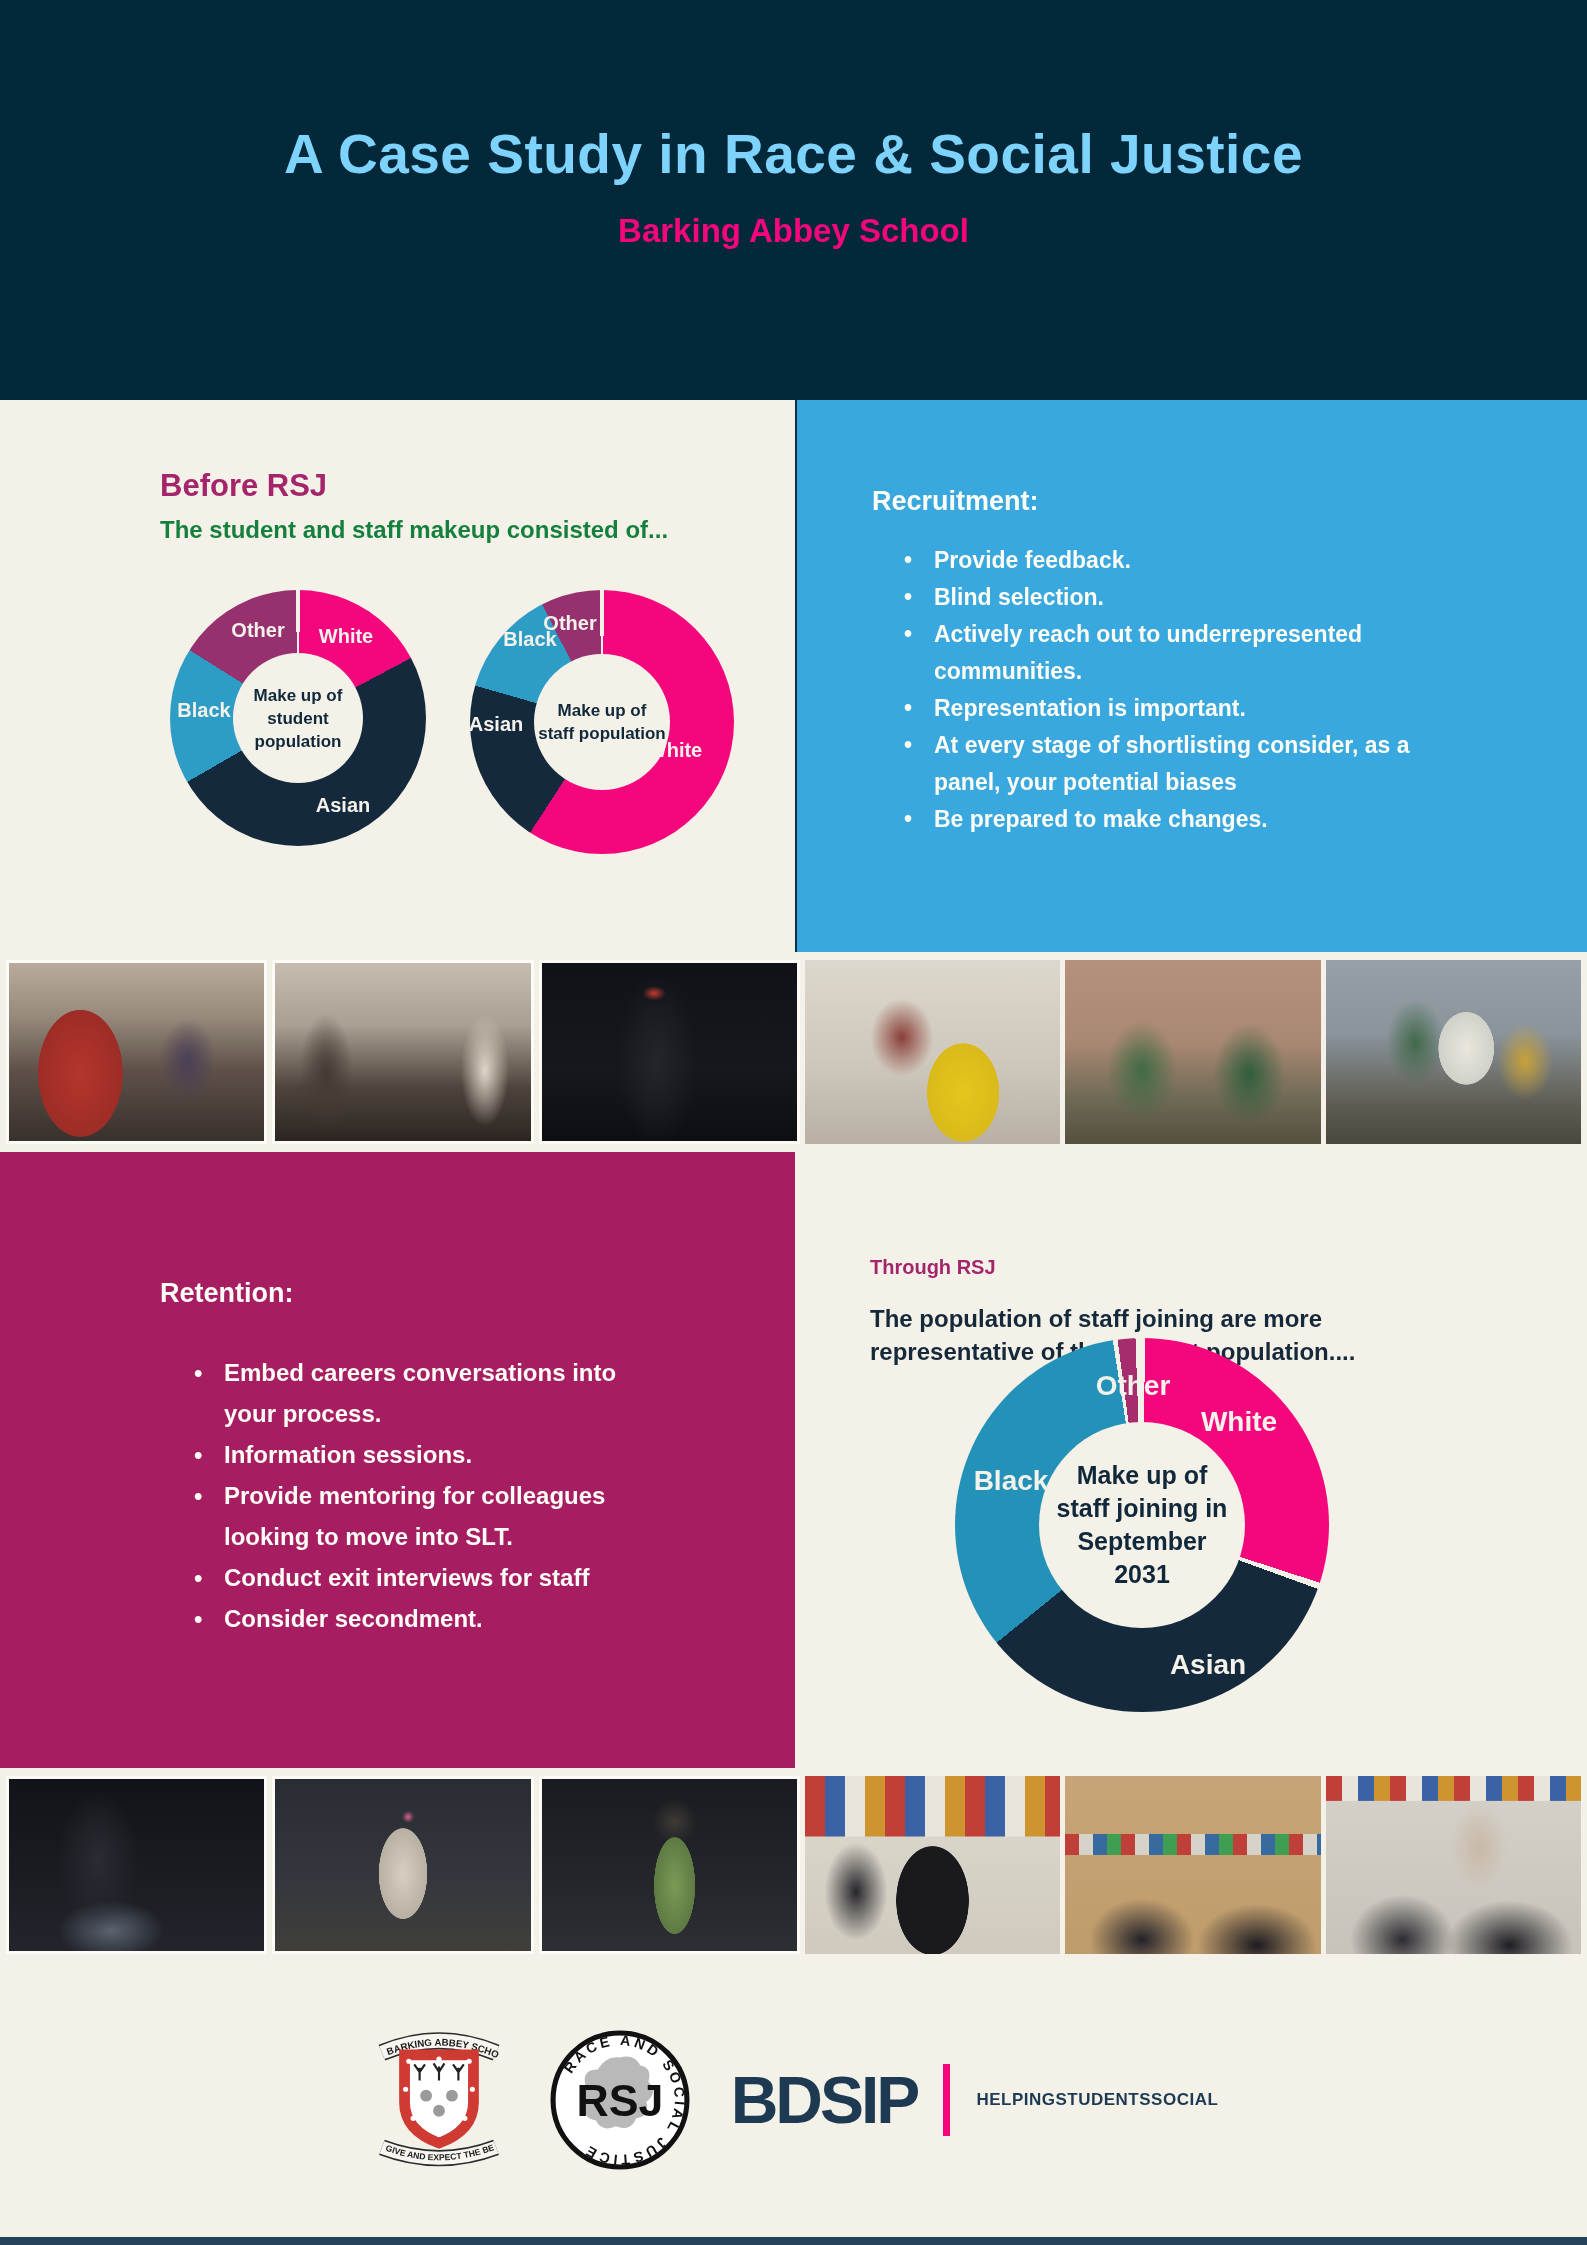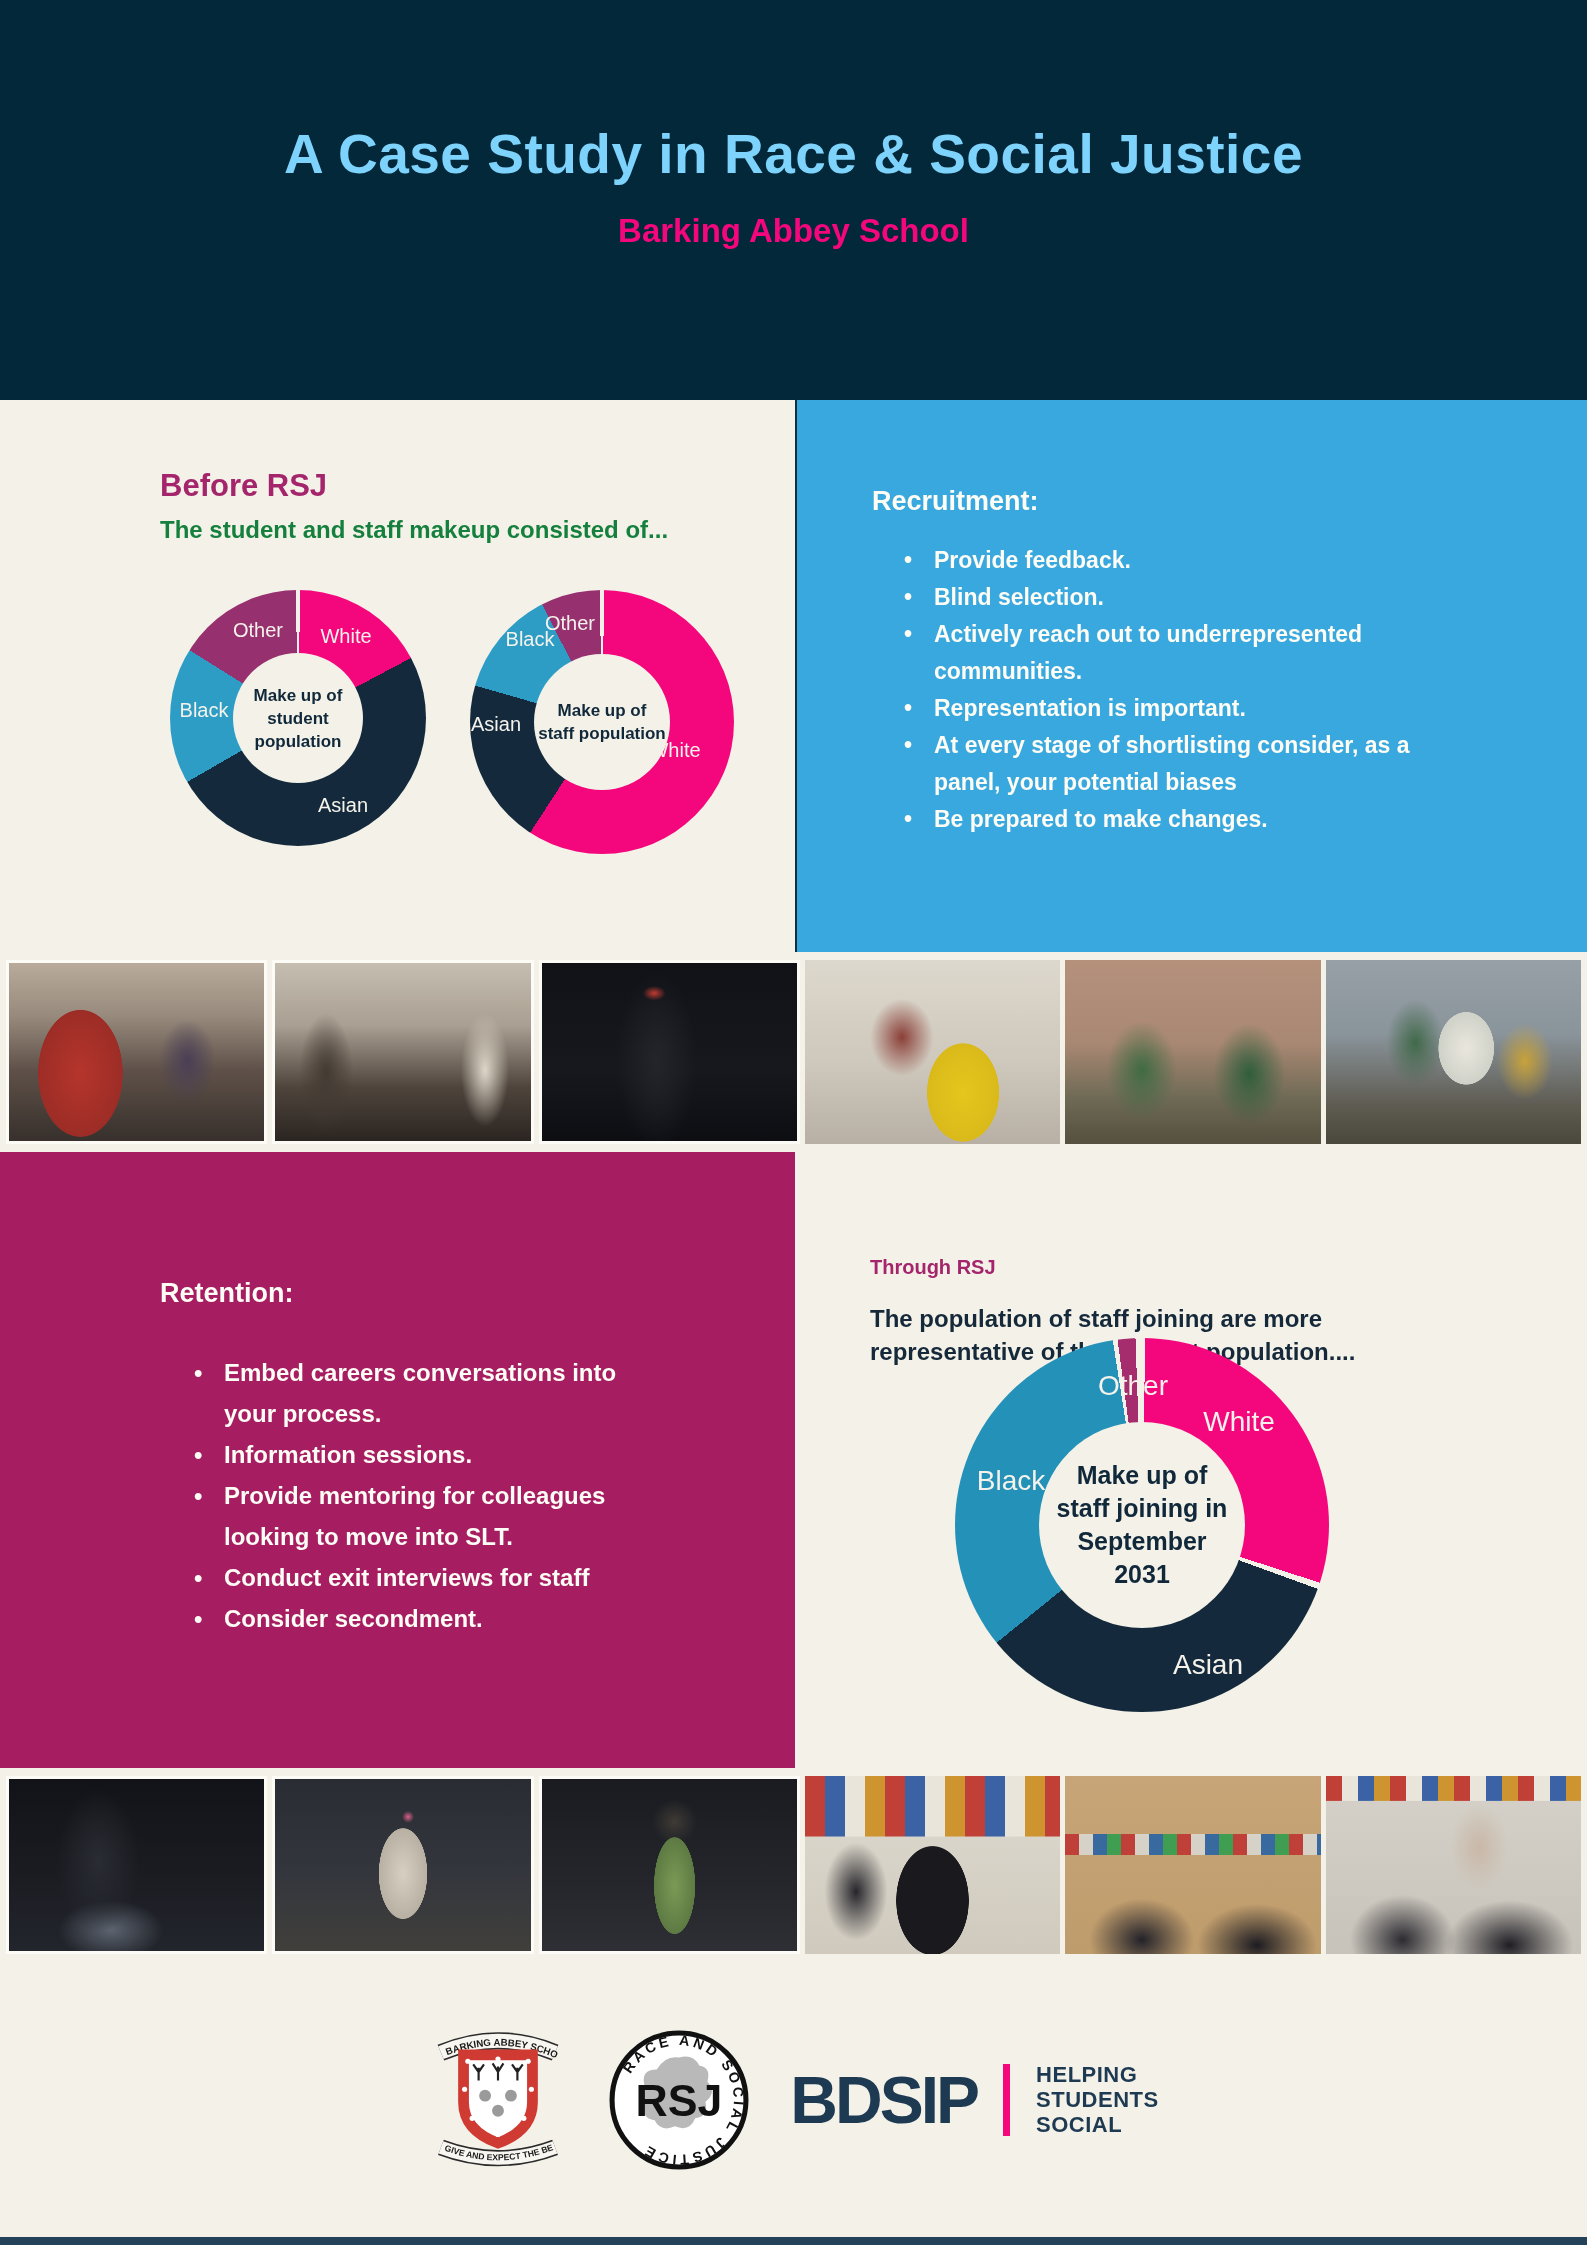--- a/index.html
+++ b/index.html
@@ -22,21 +22,21 @@
   .recruit-list{position:absolute;left:902px;top:542px;width:545px;}
   .recruit-list li{font-size:23px;line-height:37px;}
   .retain-list{position:absolute;left:192px;top:1352px;width:465px;}
   .retain-list li{font-size:24px;line-height:41px;}
   .retain-heading{position:absolute;left:160px;top:1278px;}
   
   .donut{position:absolute;border-radius:50%;}
   .donut .hole{position:absolute;left:50%;top:50%;transform:translate(-50%,-50%);border-radius:50%;
                background:#f4f2e8;display:flex;flex-direction:column;align-items:center;justify-content:center;text-align:center;}
   .donut .hole span{display:block;font-weight:700;color:#10283a;}
-  .dlabel{position:absolute;transform:translate(-50%,-50%);color:#f4f2ea;font-weight:400;white-space:nowrap;text-align:right;}
+  .dlabel{position:absolute;transform:translate(-50%,-50%);color:#f4f2ea;font-weight:700;white-space:nowrap;text-align:right;}
   #donut1{left:170px;top:590px;width:256px;height:256px;}
   #donut1 .hole{width:130px;height:130px;}
   #donut1 .hole span{font-size:17px;line-height:23px;}
   #donut1 .dlabel{font-size:20px;}
   #donut2{left:470px;top:590px;width:264px;height:264px;}
   #donut2 .hole{width:136px;height:136px;}
   #donut2 .hole span{font-size:17px;line-height:23px;}
   #donut2 .dlabel{font-size:20px;}
   #donut3{left:955px;top:1338px;width:374px;height:374px;}
   #donut3 .hole{width:206px;height:206px;}
@@ -103,21 +103,21 @@
         radial-gradient(40px 60px at 60% 40%,#c9b8a8 0%,rgba(0,0,0,0) 72%),
         repeating-linear-gradient(90deg,#c04038 0px 16px,#e9e5db 16px 32px,#3a62a5 32px 48px,#cd9430 48px 64px),
         linear-gradient(#d6d2c9,#c8c3ba);
         background-size:100% 100%,100% 100%,100% 100%,100% 14%,100% 100%;background-repeat:no-repeat;}
   
   .footer{position:absolute;left:0;top:1962px;width:1587px;height:275px;background:#f4f2e8;
           display:flex;align-items:center;justify-content:center;gap:40px;}
   .bdsip-group{display:flex;align-items:center;gap:26px;}
   .bdsip-word{font-size:66px;font-weight:700;color:#1d3a52;letter-spacing:-3px;}
   .bdsip-bar{width:7px;height:72px;background:#f4077d;}
-  .bdsip-tagline{display:flex;flex-direction:column;font-size:22px;font-weight:700;color:#1d3a52;line-height:25px;letter-spacing:0.5px;}
+  .bdsip-tagline{display:flex;flex-direction:row;font-size:17px;font-weight:700;color:#1d3a52;line-height:25px;letter-spacing:0.5px;}
   .bottombar{position:absolute;left:0;top:2237px;width:1587px;height:8px;background:#24435a;}
 </style>
 </head>
 <body>
 
 <div class="page">
 
   <div class="header">
     <div class="title">A Case Study in Race &amp; Social Justice</div>
     <div class="subtitle">Barking Abbey School</div>

